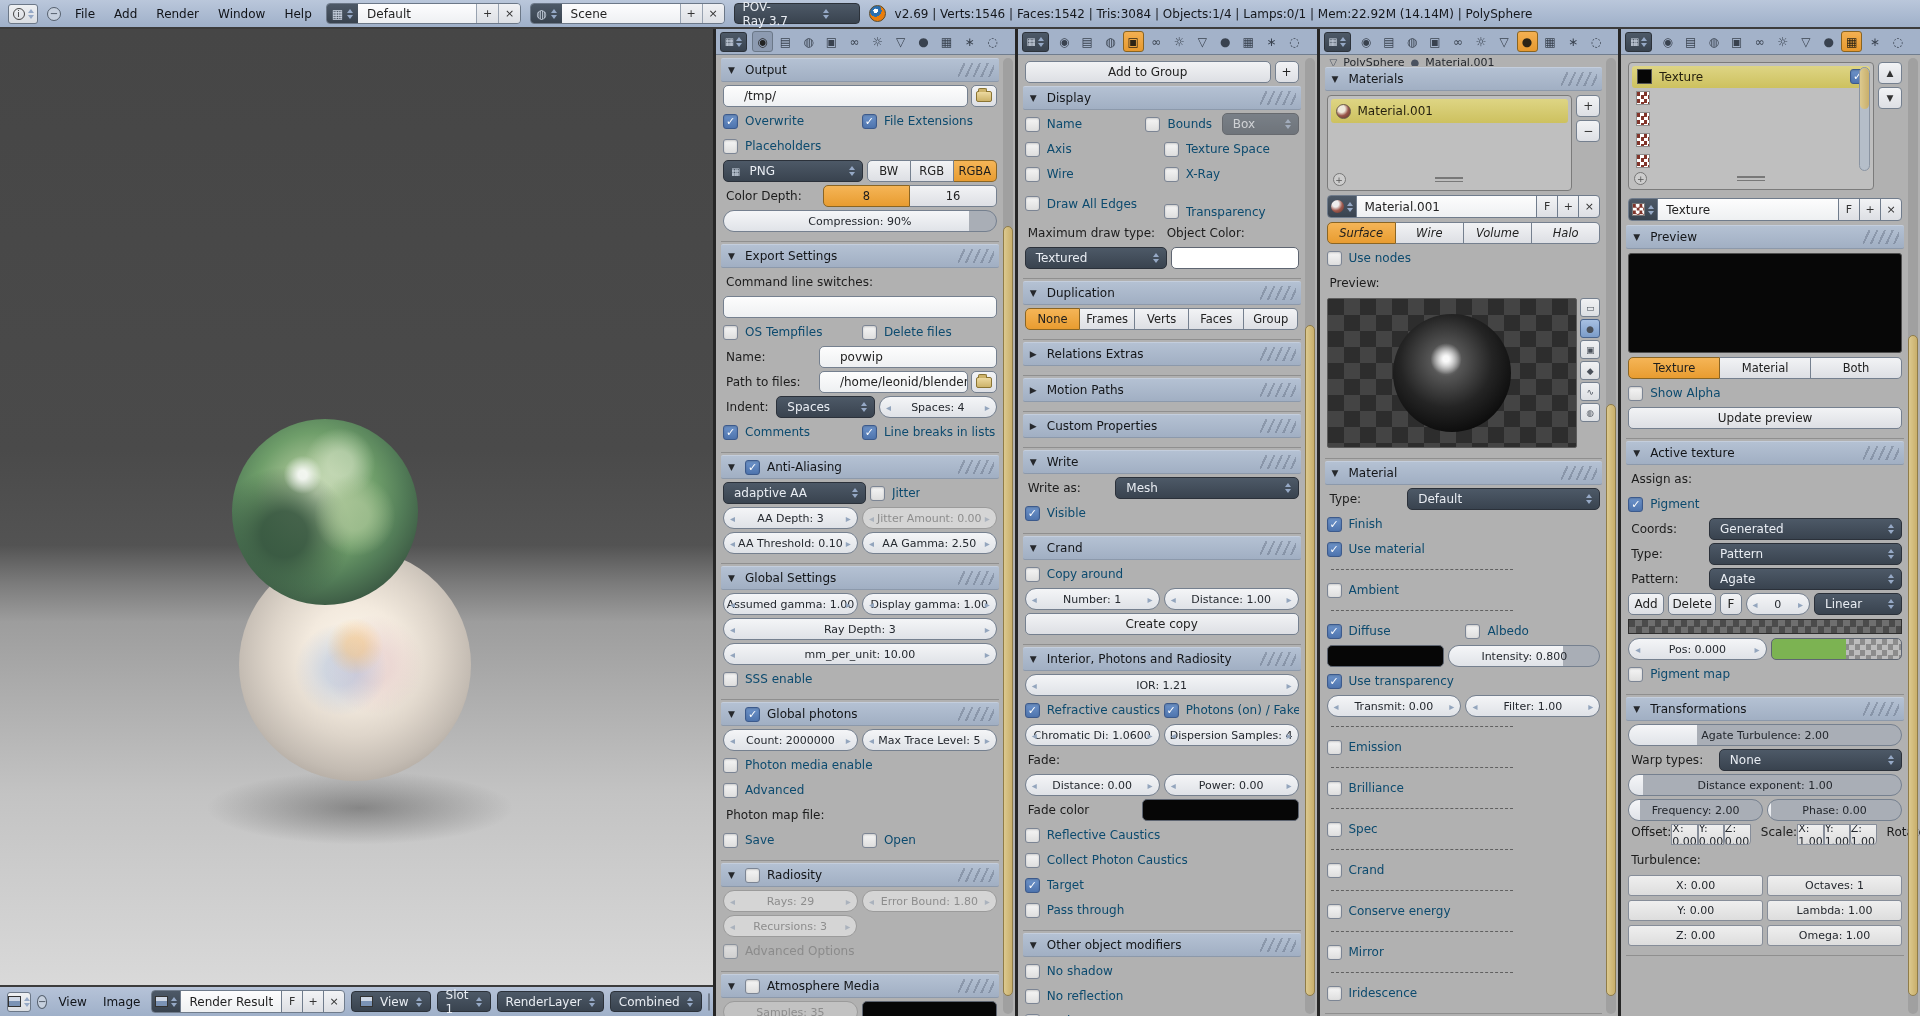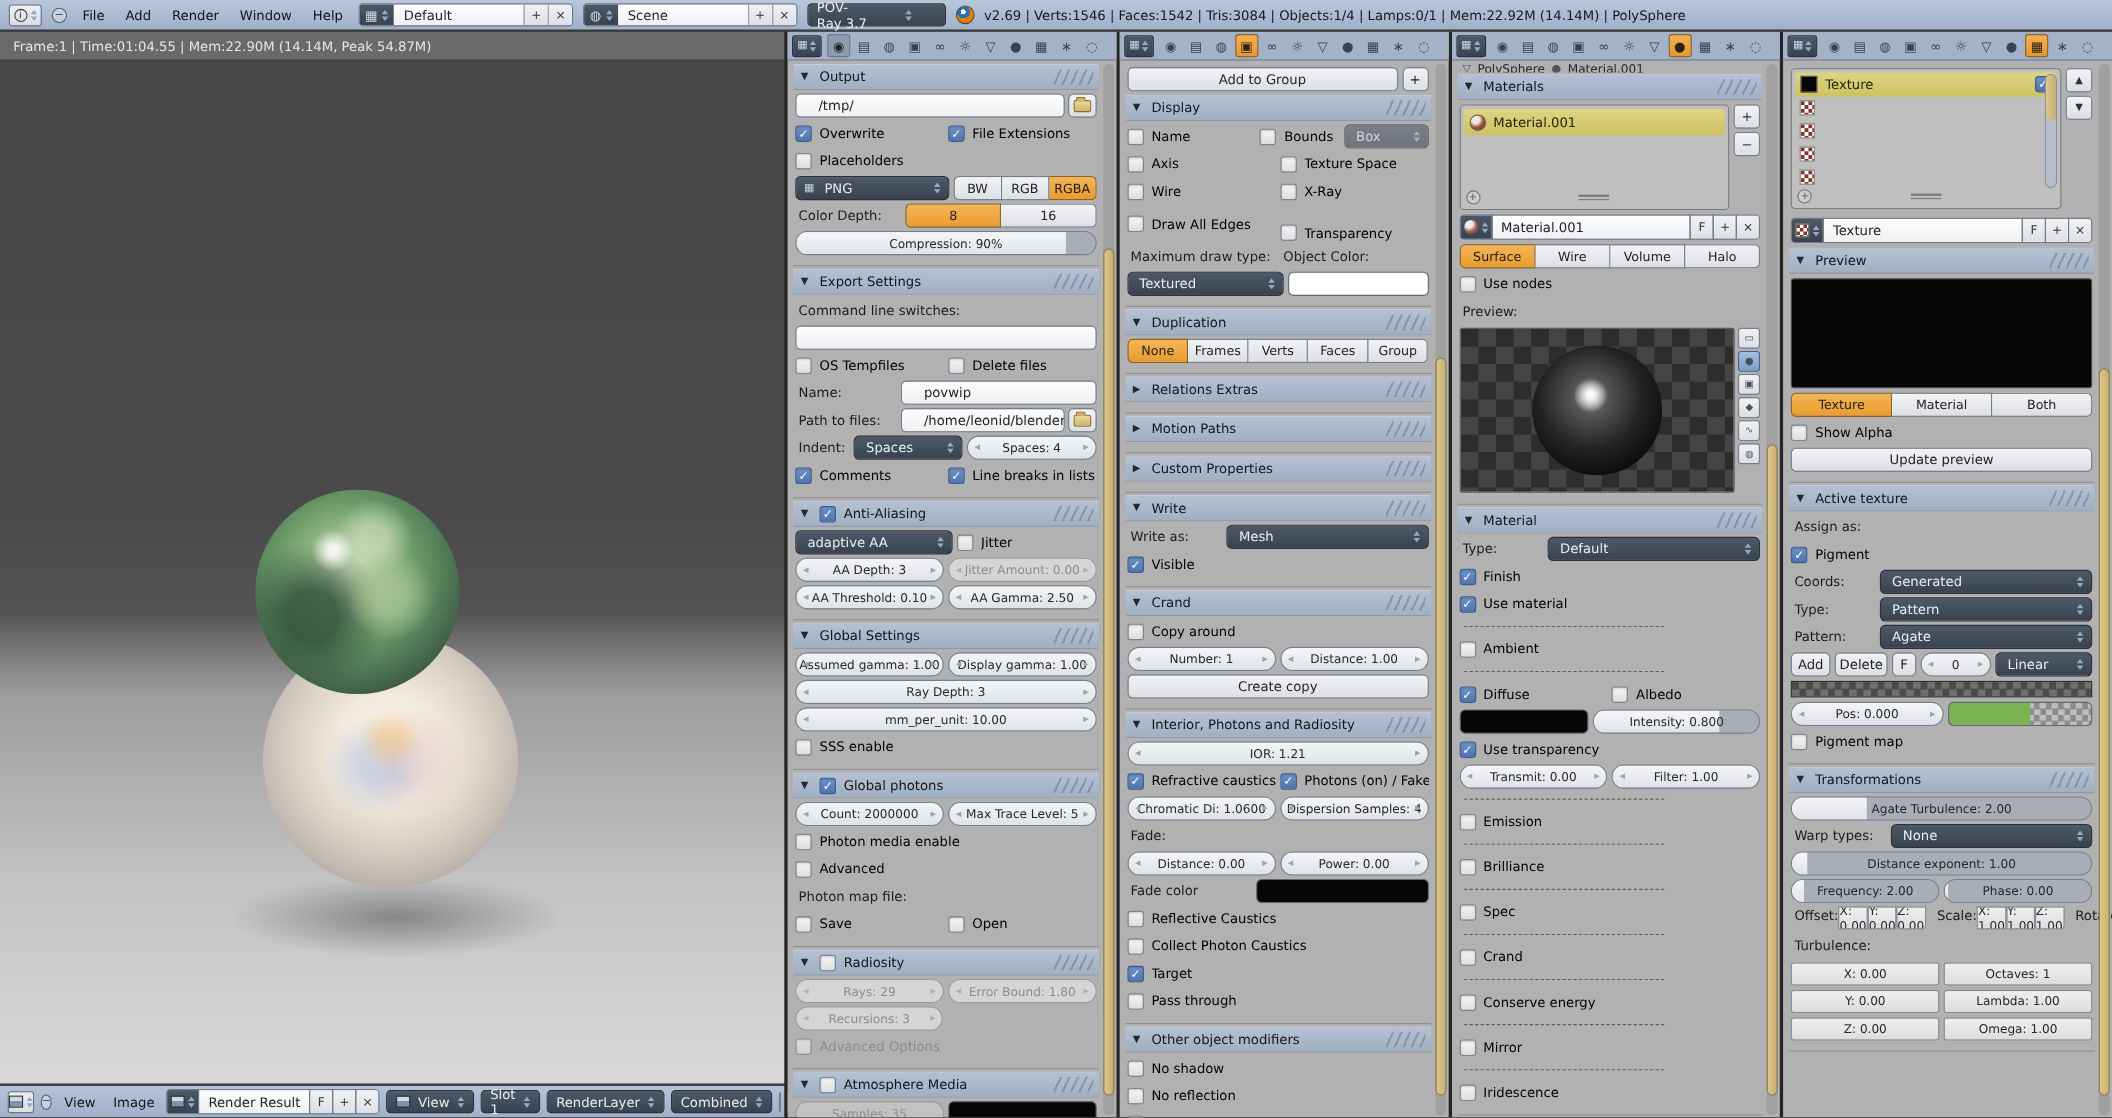--- a/index.html
+++ b/index.html
@@ -58,21 +58,21 @@
 .sec{border-bottom:1px solid #8f8f8f;padding-bottom:6px;margin-bottom:2px}
 .sec-h{height:24px;margin:0 0 3px 0;padding:0 7px;background:linear-gradient(#b4c1d3,#a1afc3);border-top:1px solid #c4cedd;border-bottom:1px solid #8c99ab;display:flex;align-items:center;gap:7px;position:relative;border-radius:2px}
 .sec-h .tri{font-size:9px;color:#26282c;width:10px}
 .sec-h .ttl{color:#131518}
 .stripes{position:absolute;right:5px;top:4px;bottom:4px;width:36px;background:repeating-linear-gradient(115deg,transparent 0 5px,rgba(55,65,85,.28) 5px 7px)}
 .row{display:flex;align-items:center;gap:4px;margin:3px 2px;min-height:22px}
 .lbl{color:#1c1c1c;padding-left:3px;white-space:nowrap;overflow:hidden}
 .chk{display:flex;align-items:center;gap:7px;min-width:0}
 .cb{width:15px;height:15px;flex-shrink:0;border-radius:3px;background:linear-gradient(#f6f6f6,#dedede);border:1px solid #7c8594;box-shadow:inset 0 1px 2px rgba(0,0,0,.18);display:flex;align-items:center;justify-content:center;color:#fff;font-size:11px}
 .cb.on{background:linear-gradient(#6e94ca,#4e74ae);border-color:#3c5a8c}
-.chk-l{white-space:nowrap;overflow:hidden;color:#000000}
+.chk-l{white-space:nowrap;overflow:hidden;color:#0c4a6e}
 .dis .chk-l{color:#8b8b8b}
 .dis .cb{opacity:.7}
 .num{position:relative;height:22px;border-radius:11px;background:linear-gradient(#f4f5f7,#dfe2e7);border:1px solid #75808f;display:flex;align-items:center;justify-content:center;color:#24282e;font-size:11px;overflow:hidden}
 .num .ar{position:absolute;color:#93a5bd;font-size:10px;top:50%;transform:translateY(-50%)}
 .ar.l{left:6px}.ar.r{right:6px}
 .num.dis{background:#d5d5d5;color:#8d8d8d;border-color:#9b9b9b}
 .num.dis .ar{color:#aab2bd}
 .nsq{height:21px;background:linear-gradient(#efefef,#dddddd);border:1px solid #868d99;display:flex;align-items:center;justify-content:center;border-radius:3px;font-size:11px;color:#24282e;position:relative;overflow:hidden}
 .fill{position:relative;height:22px;border-radius:11px;border:1px solid #75808f;background:#a9aeb6;overflow:hidden;display:flex;align-items:center;justify-content:center;font-size:11px}
 .fill .fb{position:absolute;left:0;top:0;bottom:0;background:linear-gradient(#f5f6f8,#e0e3e8)}
@@ -194,23 +194,20 @@
           <i class="d"></i>
         </span>
     </div>
     <span class="blogo"></span>
     <span class="stats">v2.69 | Verts:1546 | Faces:1542 | Tris:3084 | Objects:1/4 | Lamps:0/1 | Mem:22.92M (14.14M) | PolySphere</span>
   </div>
 
   <div class="main">
 
     <div class="viewport">
-      <div class="vp-info">
-        <span>Frame:1 | Time:01:04.55 | Mem:22.90M (14.14M, Peak 54.87M)</span>
-      </div>
       <div class="vp-render">
         <div class="shadow"></div>
         <div class="sphere sph-bottom"></div>
         <div class="sphere sph-top"></div>
       </div>
       <div class="vp-footer">
         <div class="edsel">
           <span class="img-ic"></span>
           <span class="darr">
               <i class="u"></i>
@@ -967,21 +964,21 @@
                   <i class="u"></i>
                   <i class="d"></i>
                 </span>
               </span>
               <span class="db-nm">Material.001</span>
               <span class="db-b">F</span>
               <span class="db-b">+</span>
               <span class="db-b">×</span>
             </div>
             <div class="row">
-              <div class="tgl" style="flex: 1 1 0px;">
+              <div class="tgl" style="flex: 1 1 0px; font-style: italic;">
                 <div class="tg on">
                   <span>Surface</span>
                 </div>
                 <div class="tg">
                   <span>Wire</span>
                 </div>
                 <div class="tg">
                   <span>Volume</span>
                 </div>
                 <div class="tg">

